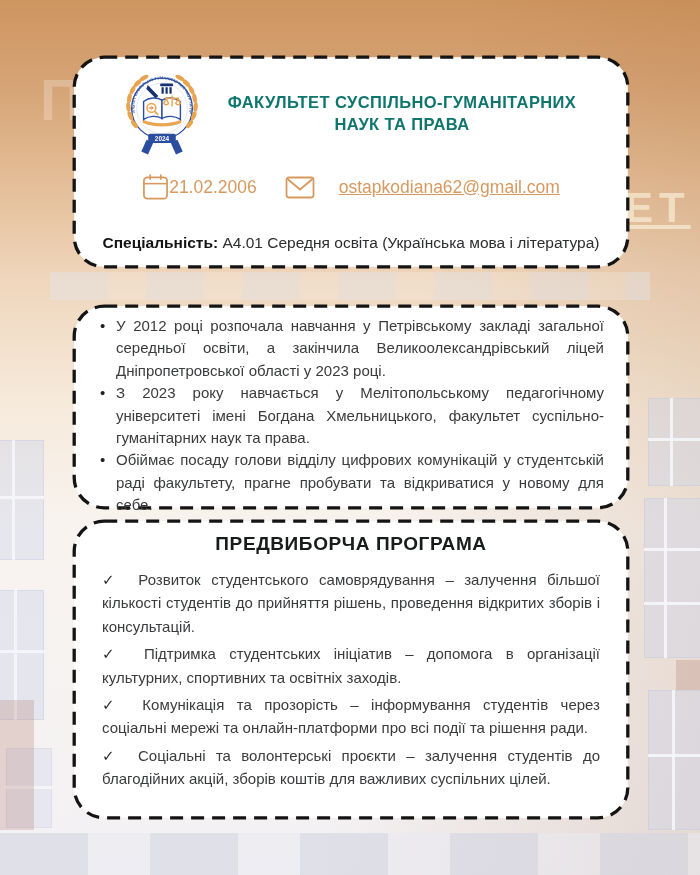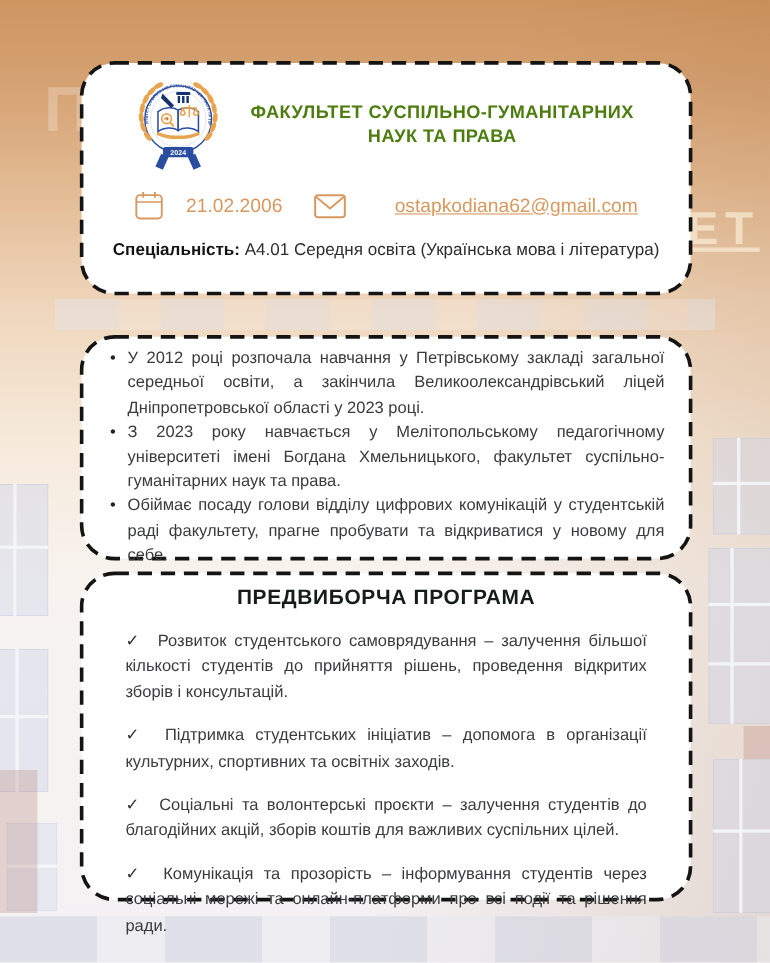--- a/index.html
+++ b/index.html
@@ -42,53 +42,53 @@
   .card>svg.frame{position:absolute;left:0;top:0;z-index:0;}
   .card .inner{position:relative;z-index:1;}
   #card-header{top:55px;height:214px;}
   #card-bio{top:304px;height:206px;}
   #card-program{top:519px;height:301px;}
 
   
   .toprow{display:flex;align-items:center;padding:10px 24px 0 44px;height:96px;}
   .logo-wrap{width:92px;height:96px;flex:0 0 auto;}
   .fac-title{
-    flex:1;text-align:center;color:#4d7c0f;font-weight:bold;
+    flex:1;text-align:center;color:#0f766e;font-weight:bold;
     font-size:16.5px;line-height:22px;letter-spacing:.4px;
     text-transform:uppercase;padding-right:10px;
   }
   .cand-name{
     margin-top:8px;text-align:center;font-size:23px;font-weight:bold;color:#17181a;
     letter-spacing:.2px;
   }
   .contact{
     margin-top:12px;display:flex;justify-content:center;align-items:center;gap:28px;
     color:#D7995F;font-size:17.5px;
   }
-  .contact .item{display:flex;align-items:center;gap:20px;}
+  .contact .item{display:flex;align-items:center;gap:0;}
   .contact a{color:#D7995F;text-decoration:underline;margin-left:24px;}
-  .specialty{margin-top:18px;text-align:center;font-size:15.5px;color:#2c2d2f;}
+  .specialty{margin-top:33px;text-align:center;font-size:15.5px;color:#2c2d2f;}
   .specialty b{color:#141414;}
 
   
   #card-bio .inner{padding:11px 26px 0 27px;}
   .bio-item{
     position:relative;margin:0;padding-left:17px;
     font-size:15px;line-height:22.4px;color:#3a3b3d;text-align:justify;
   }
   .bio-item .bullet{position:absolute;left:1px;top:0;color:#222;}
 
   
   #card-program .inner{padding:14px 26px 0 26px;}
   .prog-title{
     text-align:center;font-size:19px;font-weight:bold;color:#171b1a;
     letter-spacing:.6px;margin:0 0 13px 0;
   }
   .prog-item{
-    margin:16px;font-size:15px;line-height:23.4px;color:#3a3b3d;text-align:justify;
+    margin:4px;font-size:15px;line-height:23.4px;color:#3a3b3d;text-align:justify;
   }
   .prog-item .check{margin-right:7px;color:#2e2f31;}
 </style>
 </head>
 <body>
 
 <div class="bg"></div>
 <div class="watermark wm-left">П</div>
 <div class="watermark wm-right">ЕТ</div>
 <div class="band"></div>
@@ -257,23 +257,23 @@
           <span>Розвиток студентського самоврядування – залучення більшої кількості студентів до прийняття рішень, проведення відкритих зборів і консультацій.</span>
         </p>
 
         <p class="prog-item">
           <span class="check">✓</span>
           <span>Підтримка студентських ініціатив – допомога в організації культурних, спортивних та освітніх заходів.</span>
         </p>
 
         <p class="prog-item">
           <span class="check">✓</span>
+          <span>Комунікація та прозорість – інформування студентів через соціальні мережі та онлайн-платформи про всі події та рішення ради.</span>
+        </p>
+
+        <p class="prog-item">
+          <span class="check">✓</span>
           <span>Соціальні та волонтерські проєкти – залучення студентів до благодійних акцій, зборів коштів для важливих суспільних цілей.</span>
         </p>
 
-        <p class="prog-item">
-          <span class="check">✓</span>
-          <span>Комунікація та прозорість – інформування студентів через соціальні мережі та онлайн-платформи про всі події та рішення ради.</span>
-        </p>
-
       </div>
   </div>
 </div>
 
 </body></html>

